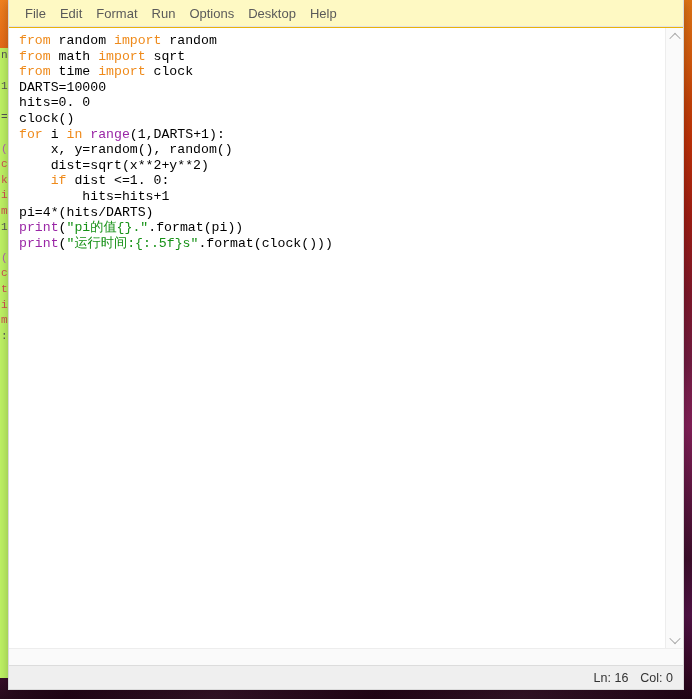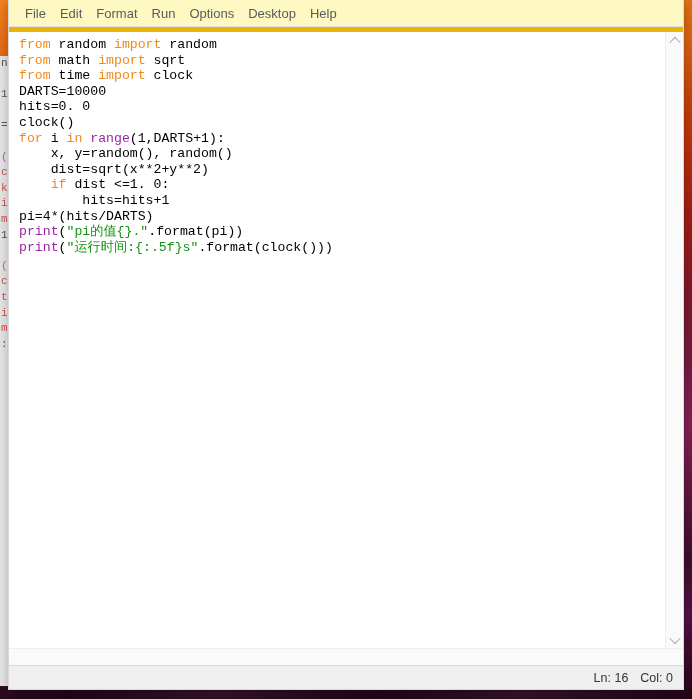--- a/index.html
+++ b/index.html
@@ -40,23 +40,23 @@
         #5e0f3e 70%,
         #3d0a2a 80%,
         #56104a 88%,
         #3a0828 96%,
         #240518 100%);
   }
 
   
   #bg-window-strip {
     position: absolute;
-    left: 0; top: 56px;
+    left: 0; top: 48px;
     width: 14px; height: 630px;
-    background: #e5e5e5;
+    background: #bef264;
     overflow: hidden;
   }
   #bg-window-strip .bgtxt {
     font-family: "Liberation Mono", monospace;
     font-size: 11px;
     line-height: 15.6px;
     white-space: pre;
     padding-left: 1px;
     color: #888;
   }
@@ -175,21 +175,21 @@
     cursor: default;
     white-space: nowrap;
   }
 
   
   #editor-body {
     flex: 1 1 auto;
     display: flex;
     min-height: 0;
     background: #ffffff;
-    border-top: 5px solid #eab308;
+    border-top: 1px solid #eab308;
     gap: 15px;
   }
   #code-area {
     flex: 1 1 auto;
     overflow: hidden;
     background: #ffffff;
     position: relative;
   }
   #code-text {
     font-family: "Liberation Mono", monospace;

